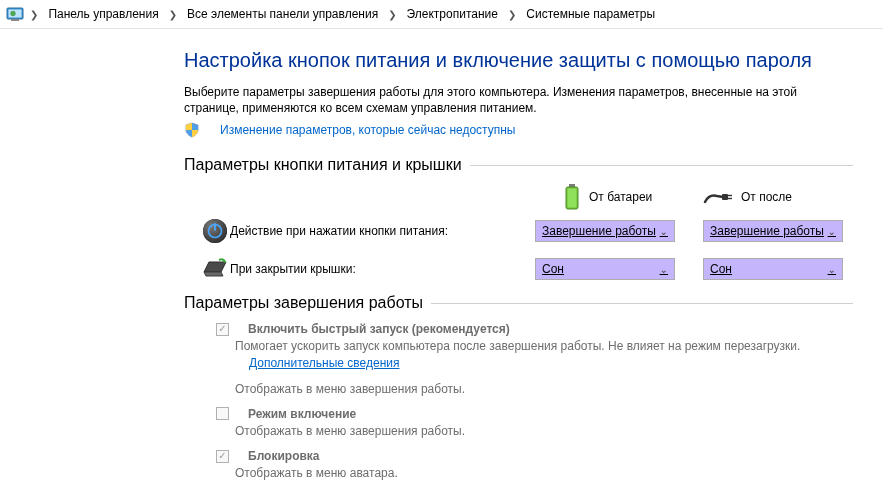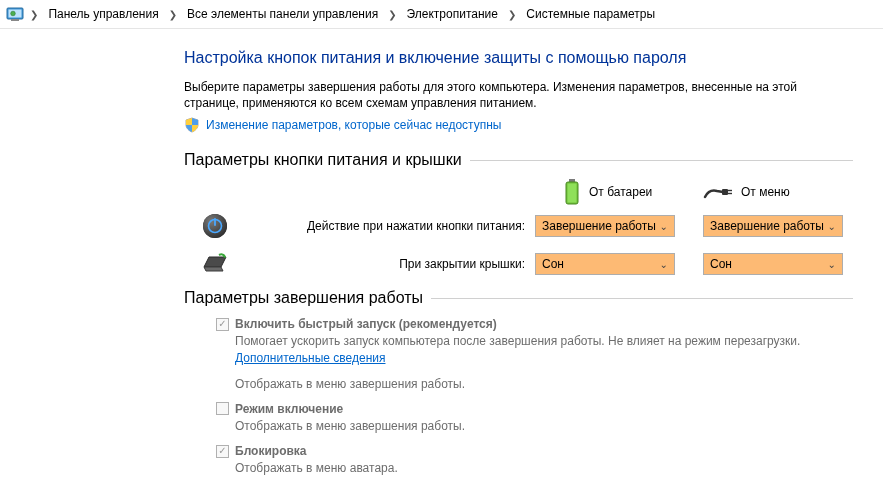--- a/index.html
+++ b/index.html
@@ -3,45 +3,45 @@
 <meta charset="utf-8">
 <style>
   html,body{margin:0;padding:0;font-family:"Segoe UI",Tahoma,sans-serif;font-size:12px;color:#000;background:#fff;width:883px;}
   
   .breadcrumb{display:flex;align-items:center;height:28px;padding:0 6px;border-bottom:1px solid #e5e5e5;gap:2px;}
   .breadcrumb .bc-item{padding:2px 4px;cursor:default;}
   .breadcrumb .sep{color:#555;font-size:10px;padding:0 4px;}
   .cp-icon svg{width:18px;height:18px;display:block;}
   
   .content{padding:20px 30px 20px 184px;}
-  h1{font-size:16px;font-weight:400;color:#003399;margin:0 0 12px 0;}
+  h1{font-size:20px;font-weight:400;color:#003399;margin:0 0 12px 0;}
   .desc{margin:0 0 6px 0;color:#000;line-height:1.35;}
   .change-link-row{display:flex;align-items:center;gap:6px;margin-bottom:18px;}
   .shield-icon svg{width:16px;height:16px;display:block;}
-  a.link{color:#0066cc;text-decoration:none;cursor:pointer;}
+  a.link{color:#0066cc;text-decoration:none;cursor:pointer;margin-left:14px;}
   a.link.underline{text-decoration:underline;}
   
   .group-header{position:relative;margin:6px 0 10px 0;}
   .group-header .gh-label{position:relative;background:#fff;padding-right:8px;z-index:1;font-size:16px;}
   .group-header::after{content:"";position:absolute;left:0;right:0;top:50%;height:1px;background:#d0d0d0;z-index:0;}
   
   .power-grid{margin-left:16px;}
   .power-grid .cols-header{display:flex;justify-content:flex-end;margin-bottom:8px;padding-right:10px;}
   .col-head{display:flex;align-items:center;gap:8px;width:140px;}
   .battery-icon svg,.plug-icon svg,.power-btn-icon svg,.lid-icon svg{display:block;}
   .option-row{display:flex;align-items:center;margin-bottom:14px;}
   .option-icon{width:30px;display:flex;justify-content:center;}
-  .option-label{flex:1;padding-right:10px;line-height:1.3;text-align:right;}
+  .option-label{flex:1;padding-right:10px;line-height:1.3;}
   .selects{display:flex;gap:28px;padding-right:10px;}
-  .sel{width:140px;height:22px;border:1px solid #adadad;background:#fdba74;display:flex;align-items:center;justify-content:space-between;padding:0 6px;font-size:12px;box-sizing:border-box;}
+  .sel{width:140px;height:22px;border:1px solid #adadad;background:#c4b5fd;display:flex;align-items:center;justify-content:space-between;padding:0 6px;font-size:12px;box-sizing:border-box;text-decoration:underline;}
   .sel .chev{font-size:10px;color:#444;}
   
   .shutdown-list{margin-left:32px;}
   .sd-item{margin-bottom:10px;}
-  .sd-title-row{display:flex;align-items:center;gap:6px;}
+  .sd-title-row{display:flex;align-items:center;gap:19px;}
   .cb{width:13px;height:13px;border:1px solid #b0b0b0;box-sizing:border-box;display:inline-flex;align-items:center;justify-content:center;background:#f8f8f8;}
   .cb.checked::after{content:"✓";font-size:10px;color:#9a9a9a;line-height:1;}
   .sd-title{font-weight:600;color:#6d6d6d;}
   .sd-desc{margin:2px 0 0 19px;color:#6d6d6d;line-height:1.35;}
 </style>
 </head>
 <body>
 
 <div class="breadcrumb">
   <span class="cp-icon">
@@ -97,21 +97,21 @@
       </div>
       <div class="col-head">
         <span class="plug-icon">
           <svg width="30" height="18" viewBox="0 0 30 18">
               <path d="M2 14 Q6 6 14 8 L20 9" stroke="#333" stroke-width="2.5" fill="none" stroke-linecap="round"></path>
               <rect x="19" y="6" width="6" height="6" rx="1" fill="#333"></rect>
               <line x1="25" y1="7.5" x2="29" y2="7.5" stroke="#333" stroke-width="1.4"></line>
               <line x1="25" y1="10.5" x2="29" y2="10.5" stroke="#333" stroke-width="1.4"></line>
             </svg>
         </span>
-        <span>От меню</span>
+        <span>От после</span>
       </div>
     </div>
 
     <div class="option-row">
       <div class="option-icon">
         <svg width="26" height="26" viewBox="0 0 26 26">
             <circle cx="13" cy="13" r="12" fill="#3a3a3a"></circle>
             <circle cx="13" cy="13" r="12" fill="url(#g1)"></circle>
             <defs>
               <radialGradient id="g1" cx="0.35" cy="0.3" r="0.8">

